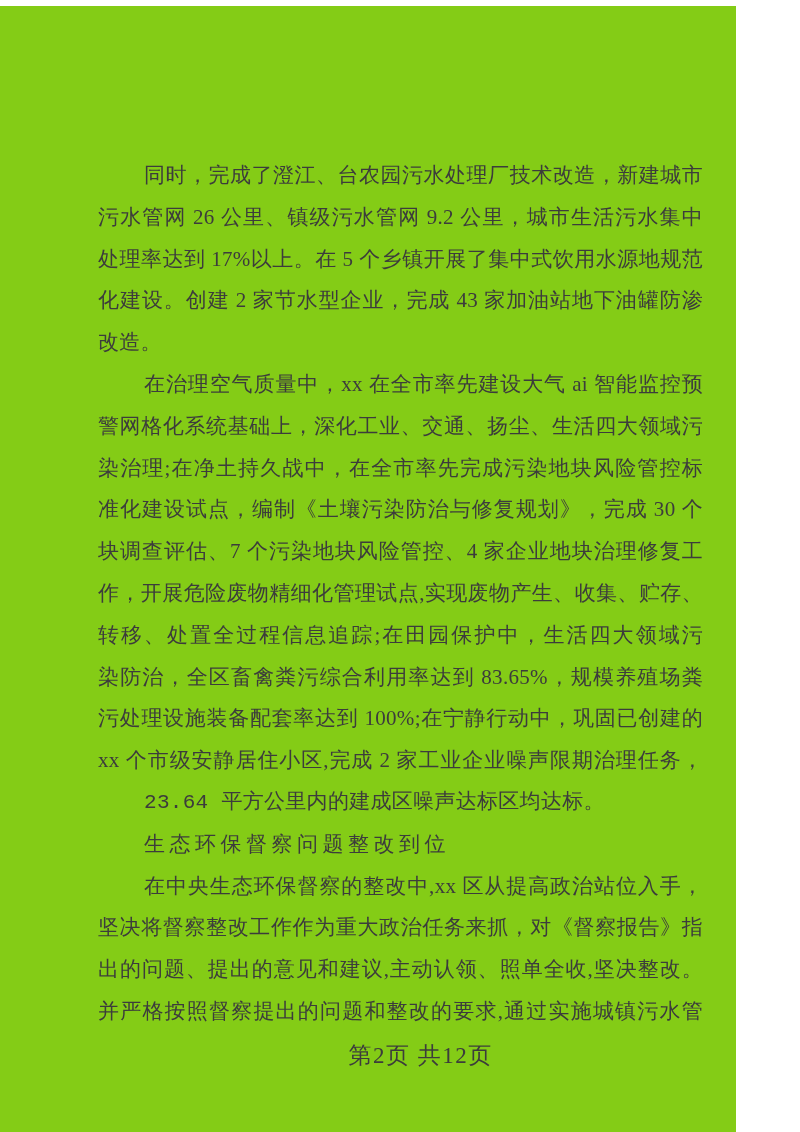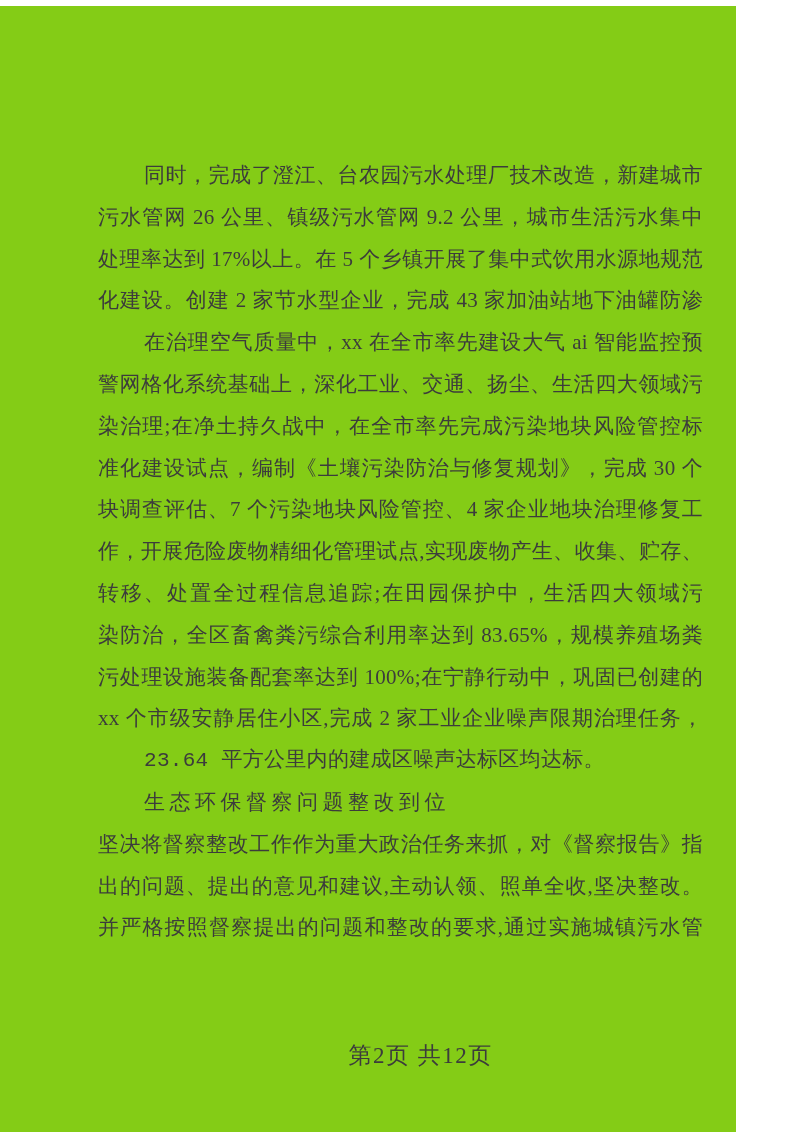--- a/index.html
+++ b/index.html
@@ -73,32 +73,34 @@
 </style>
 </head>
 <body>
 
 <div class="page">
   <div class="content">
       <div class="line indent">同时，完成了澄江、台农园污水处理厂技术改造，新建城市</div>
       <div class="line flow">污水管网 26 公里、镇级污水管网 9.2 公里，城市生活污水集中</div>
       <div class="line flow">处理率达到 17%以上。在 5 个乡镇开展了集中式饮用水源地规范</div>
       <div class="line flow">化建设。创建 2 家节水型企业，完成 43 家加油站地下油罐防渗</div>
+      <div class="line end">改造。</div>
       <div class="line indent">在治理空气质量中，xx 在全市率先建设大气 ai 智能监控预</div>
       <div class="line flow">警网格化系统基础上，深化工业、交通、扬尘、生活四大领域污</div>
       <div class="line flow">染治理;在净土持久战中，在全市率先完成污染地块风险管控标</div>
       <div class="line flow">准化建设试点，编制《土壤污染防治与修复规划》，完成 30 个地</div>
       <div class="line flow">块调查评估、7 个污染地块风险管控、4 家企业地块治理修复工</div>
       <div class="line flow">作，开展危险废物精细化管理试点,实现废物产生、收集、贮存、</div>
       <div class="line flow">转移、处置全过程信息追踪;在田园保护中，生活四大领域污</div>
       <div class="line flow">染防治，全区畜禽粪污综合利用率达到 83.65%，规模养殖场粪</div>
       <div class="line flow">污处理设施装备配套率达到 100%;在宁静行动中，巩固已创建的</div>
       <div class="line flow">xx 个市级安静居住小区,完成 2 家工业企业噪声限期治理任务，</div>
       <div class="line indent-end">23.64 平方公里内的建成区噪声达标区均达标。</div>
       <div class="line heading">生态环保督察问题整改到位</div>
+      <div class="line indent">在中央生态环保督察的整改中,xx 区从提高政治站位入手，</div>
       <div class="line flow">坚决将督察整改工作作为重大政治任务来抓，对《督察报告》指</div>
       <div class="line flow">出的问题、提出的意见和建议,主动认领、照单全收,坚决整改。</div>
       <div class="line flow">并严格按照督察提出的问题和整改的要求,通过实施城镇污水管</div>
     </div>
   <div class="footer">
     <span>第2页 共12页</span>
   </div>
 </div>
 
 </body></html>

